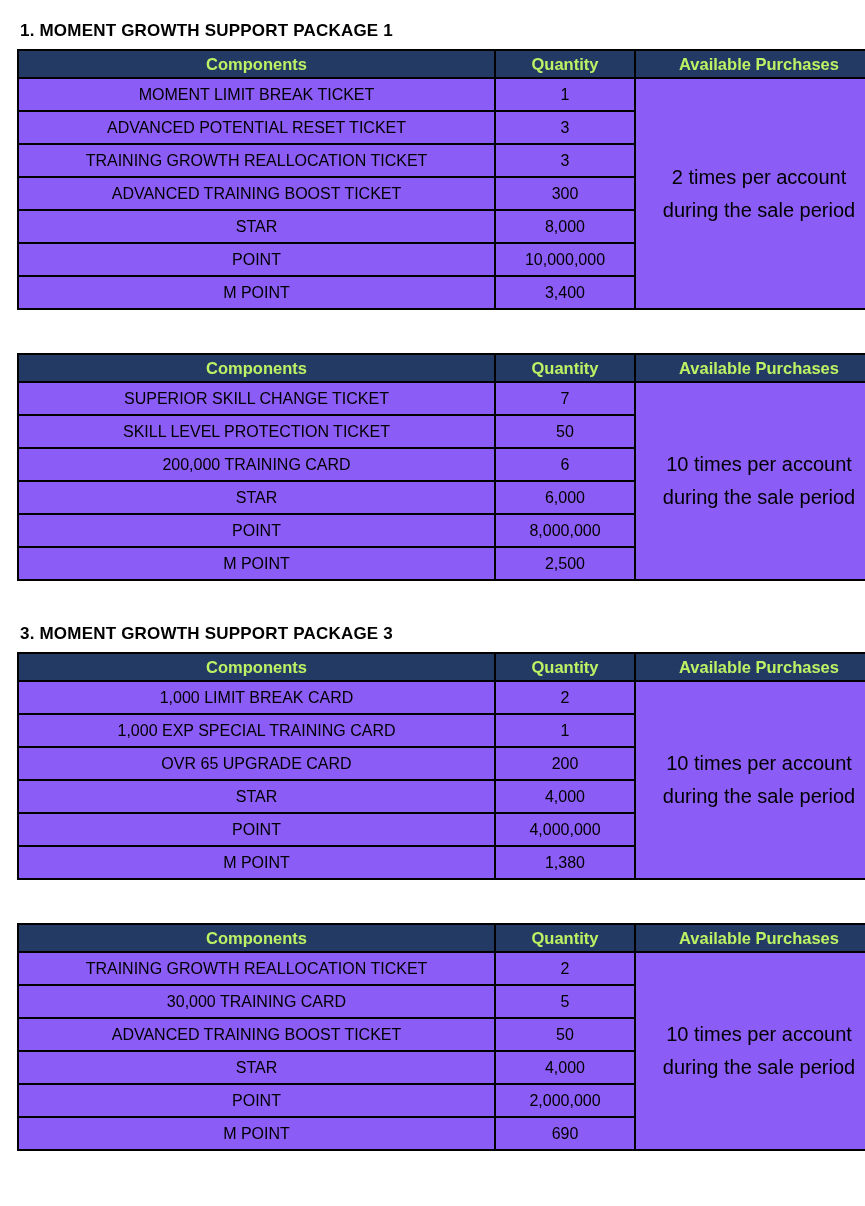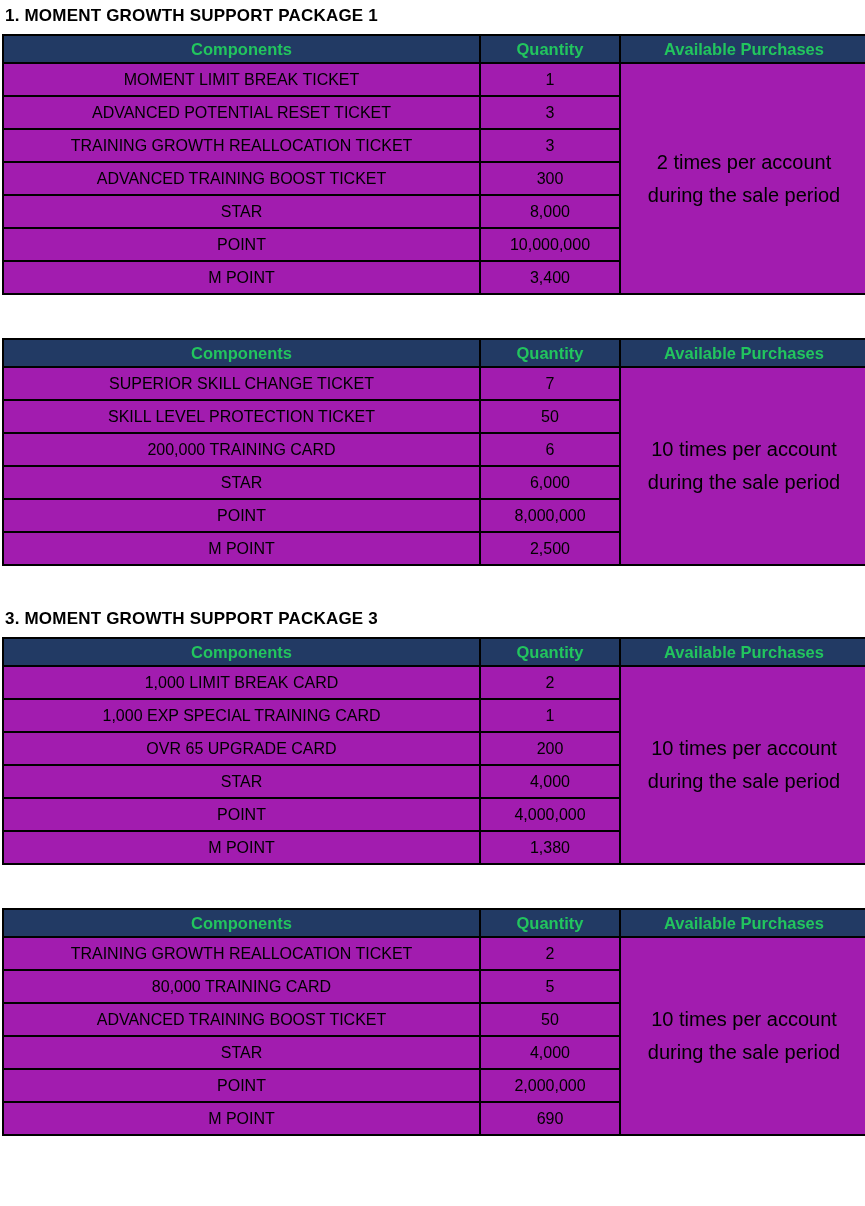--- a/index.html
+++ b/index.html
@@ -6,21 +6,21 @@
     margin: 0;
     padding: 0;
     background: #ffffff;
     color: #000000;
     font-family: "Liberation Sans", "DejaVu Sans", sans-serif;
   }
   body {
     width: 865px;
     padding-top: 4px;
   }
-  .pkg { margin: 2px; }
+  .pkg { margin: 17px; }
   .pkg + .pkg { margin-top: 43px; }
   .pkg-title {
     font-size: 17px;
     line-height: 20px;
     font-weight: 700;
     margin: 0 0 8px 3px;
     letter-spacing: 0.2px;
   }
   table.pkg-table {
     border-collapse: collapse;
@@ -32,29 +32,29 @@
   col.col-avail { width: 248px; }
   .pkg-table th, .pkg-table td {
     border: 2px solid #000000;
     text-align: center;
     vertical-align: middle;
     padding: 0;
     overflow: hidden;
   }
   .pkg-table th {
     background: #223A64;
-    color: #22c55e;
+    color: #bef264;
     font-weight: 700;
     font-size: 16.5px;
     height: 26px;
   }
   .pkg-table td {
     font-size: 16px;
     height: 31px;
-    background: #a21caf;
+    background: #8b5cf6;
   }
   td.cell-avail div {
     line-height: 33px;
     font-size: 20px;
     text-align: center;
   }
 </style>
 </head>
 <body>
 
@@ -224,21 +224,21 @@
       <tbody>
           <tr>
             <td class="cell-comp">TRAINING GROWTH REALLOCATION TICKET</td>
             <td class="cell-qty">2</td>
             <td class="cell-avail" rowspan="6">
               <div>10 times per account</div>
               <div>during the sale period</div>
             </td>
           </tr>
           <tr>
-            <td class="cell-comp">80,000 TRAINING CARD</td>
+            <td class="cell-comp">30,000 TRAINING CARD</td>
             <td class="cell-qty">5</td>
           </tr>
           <tr>
             <td class="cell-comp">ADVANCED TRAINING BOOST TICKET</td>
             <td class="cell-qty">50</td>
           </tr>
           <tr>
             <td class="cell-comp">STAR</td>
             <td class="cell-qty">4,000</td>
           </tr>

